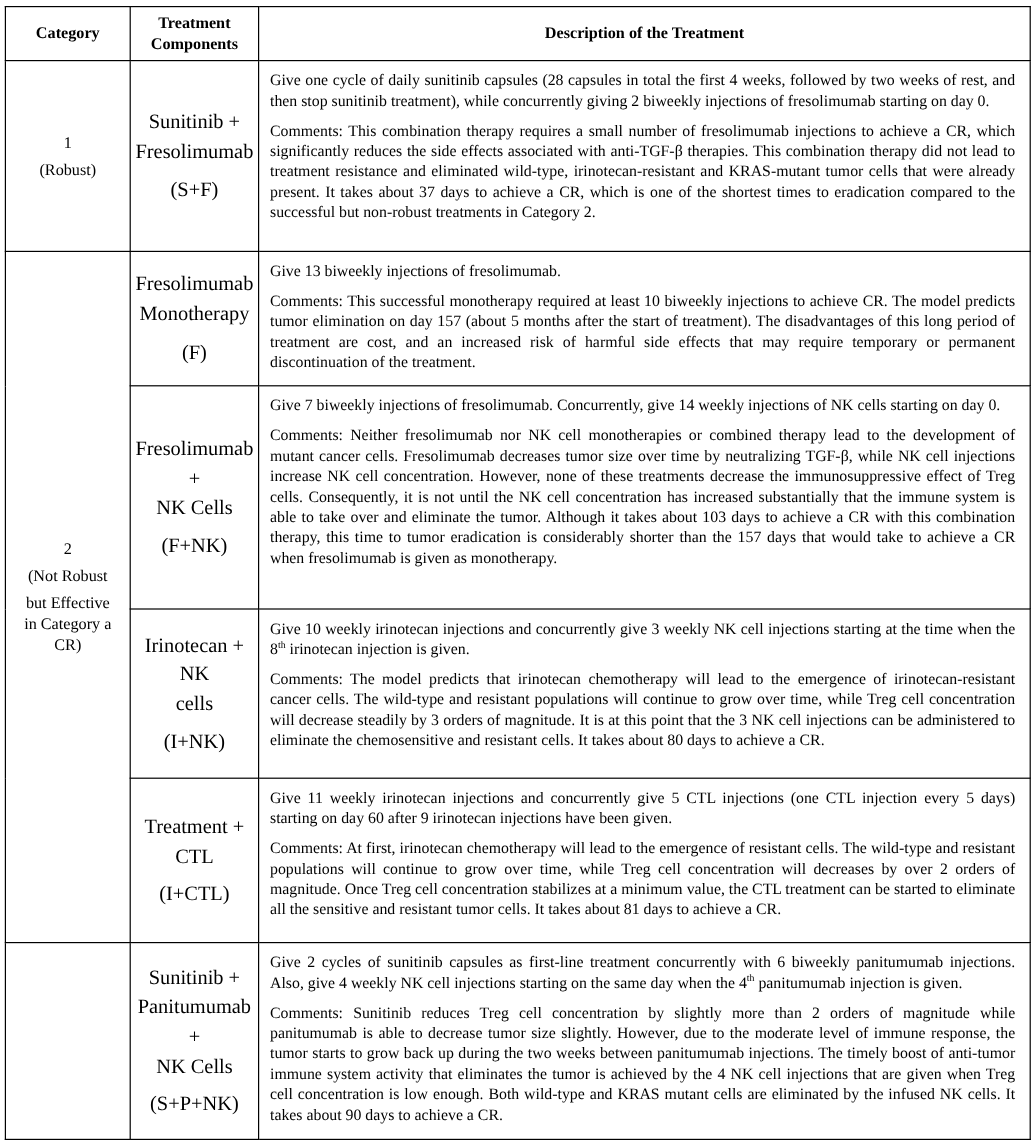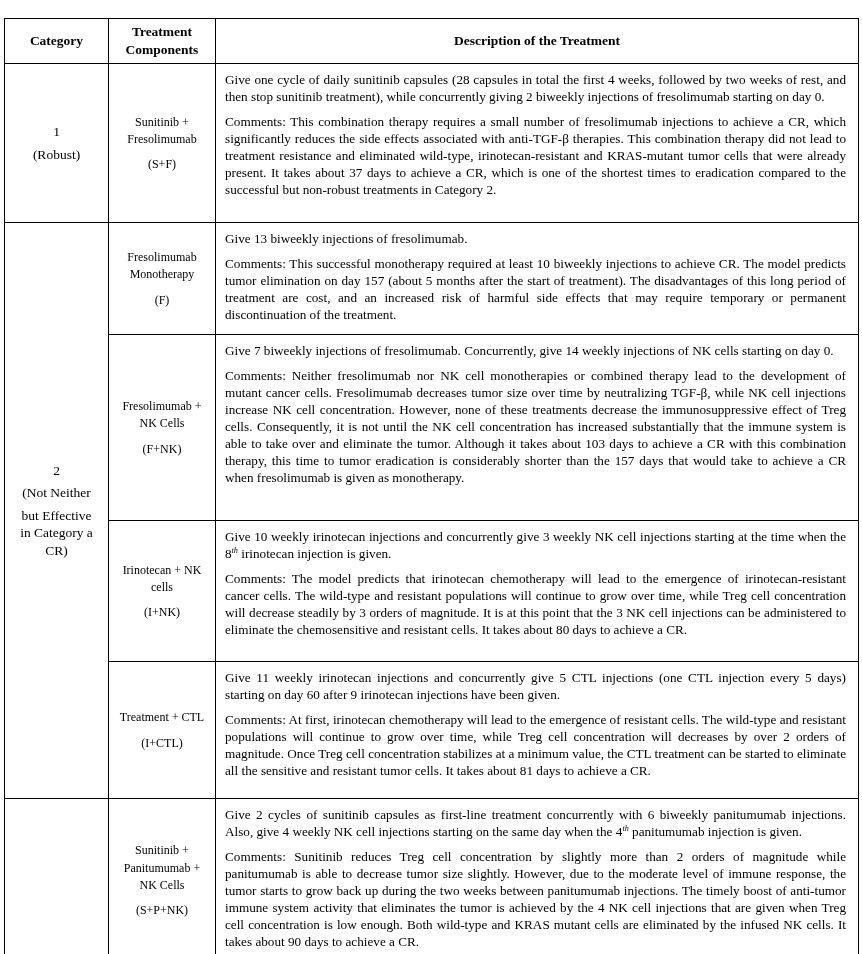--- a/index.html
+++ b/index.html
@@ -6,21 +6,21 @@
   html, body { margin: 0; padding: 0; background: #ffffff; }
   body {
     font-family: "Liberation Serif", "DejaVu Serif", serif;
     color: #000000;
     -webkit-font-smoothing: antialiased;
   }
   .page {
     width: 715px;
     height: 954px;
     background: #ffffff;
-    padding: 18px 4px 4px 4px;
+    padding: 5px 4px 4px 4px;
   }
   table.treatment-table {
     border-collapse: collapse;
     width: 854px;
     height: 944px;
     table-layout: fixed;
   }
   col.col-cat  { width: 104px; }
   col.col-comp { width: 107px; }
   col.col-desc { width: 643px; }
@@ -41,39 +41,39 @@
     text-align: center;
     vertical-align: middle;
     font-size: 13.5px;
     padding: 4px 3px;
     line-height: 1.3;
   }
   .cat-para { margin: 5px 0; }
   td.comp {
     text-align: center;
     vertical-align: middle;
-    font-size: 12px;
+    font-size: 17px;
     padding: 4px 2px;
     line-height: 1.35;
   }
   .comp-name div { line-height: 1.45; }
   .comp-abbrev { margin-top: 8px; }
   td.desc {
     vertical-align: top;
     font-size: 13.2px;
     padding: 7px 12px 5px 9px;
     line-height: 17px;
   }
   p.desc-para {
     margin: 0;
     text-align: justify;
   }
   p.desc-para + p.desc-para { margin-top: 8px; }
   b.comments-label { font-weight: normal; }
-  sup { font-size: 0.62em; line-height: 0; vertical-align: super; font-style: italic; }
+  sup { font-size: 0.62em; line-height: 0; vertical-align: super; }
 </style>
 </head>
 <body>
 
 <div class="page">
   <table class="treatment-table">
     <colgroup>
       <col class="col-cat">
       <col class="col-comp">
       <col class="col-desc">
@@ -106,21 +106,21 @@
             <p class="desc-para"><span>Give one cycle of daily sunitinib capsules (28 capsules in total the first 4 weeks, followed by two weeks of rest, and then stop sunitinib treatment), while concurrently giving 2 biweekly injections of fresolimumab starting on day 0.</span></p>
             <p class="desc-para"><b class="comments-label">Comments:</b><span> This combination therapy requires a small number of fresolimumab injections to achieve a CR, which significantly reduces the side effects associated with anti-TGF-β therapies. This combination therapy did not lead to treatment resistance and eliminated wild-type, irinotecan-resistant and KRAS-mutant tumor cells that were already present. It takes about 37 days to achieve a CR, which is one of the shortest times to eradication compared to the successful but non-robust treatments in Category 2.</span></p>
           </td>
         </tr>
         <tr style="height: 112px;">
           <td class="cat" rowspan="4">
             <div class="cat-para">
               <div>2</div>
             </div>
             <div class="cat-para">
-              <div>(Not Neither</div>
+              <div>(Not Robust</div>
             </div>
             <div class="cat-para">
               <div>but Effective</div>
               <div>in Category a</div>
               <div>CR)</div>
             </div>
           </td>
           <td class="comp">
             <div class="comp-name">
               <div>Fresolimumab</div>

